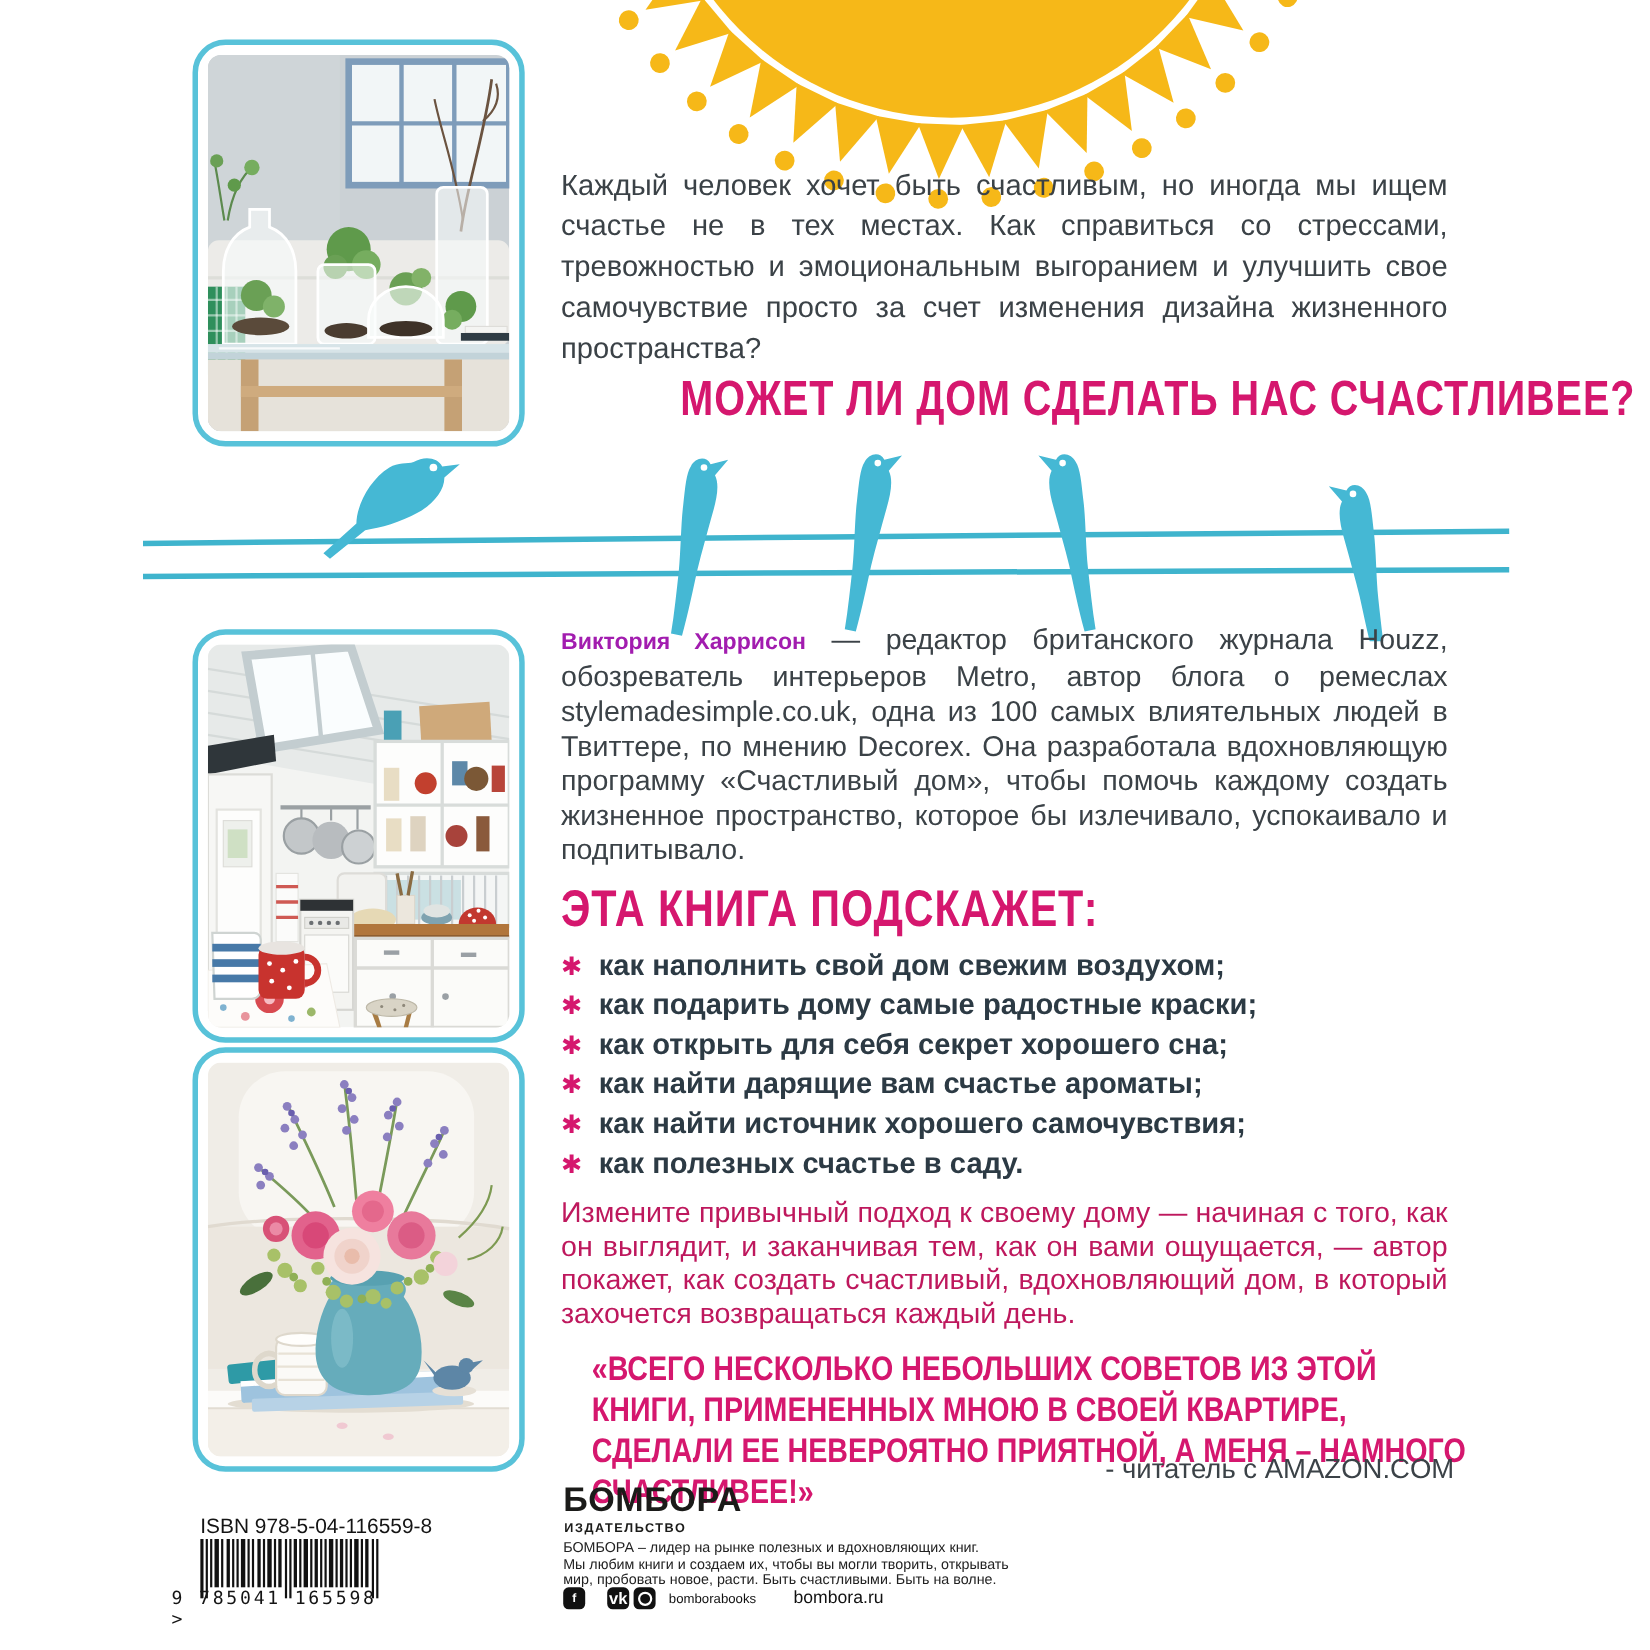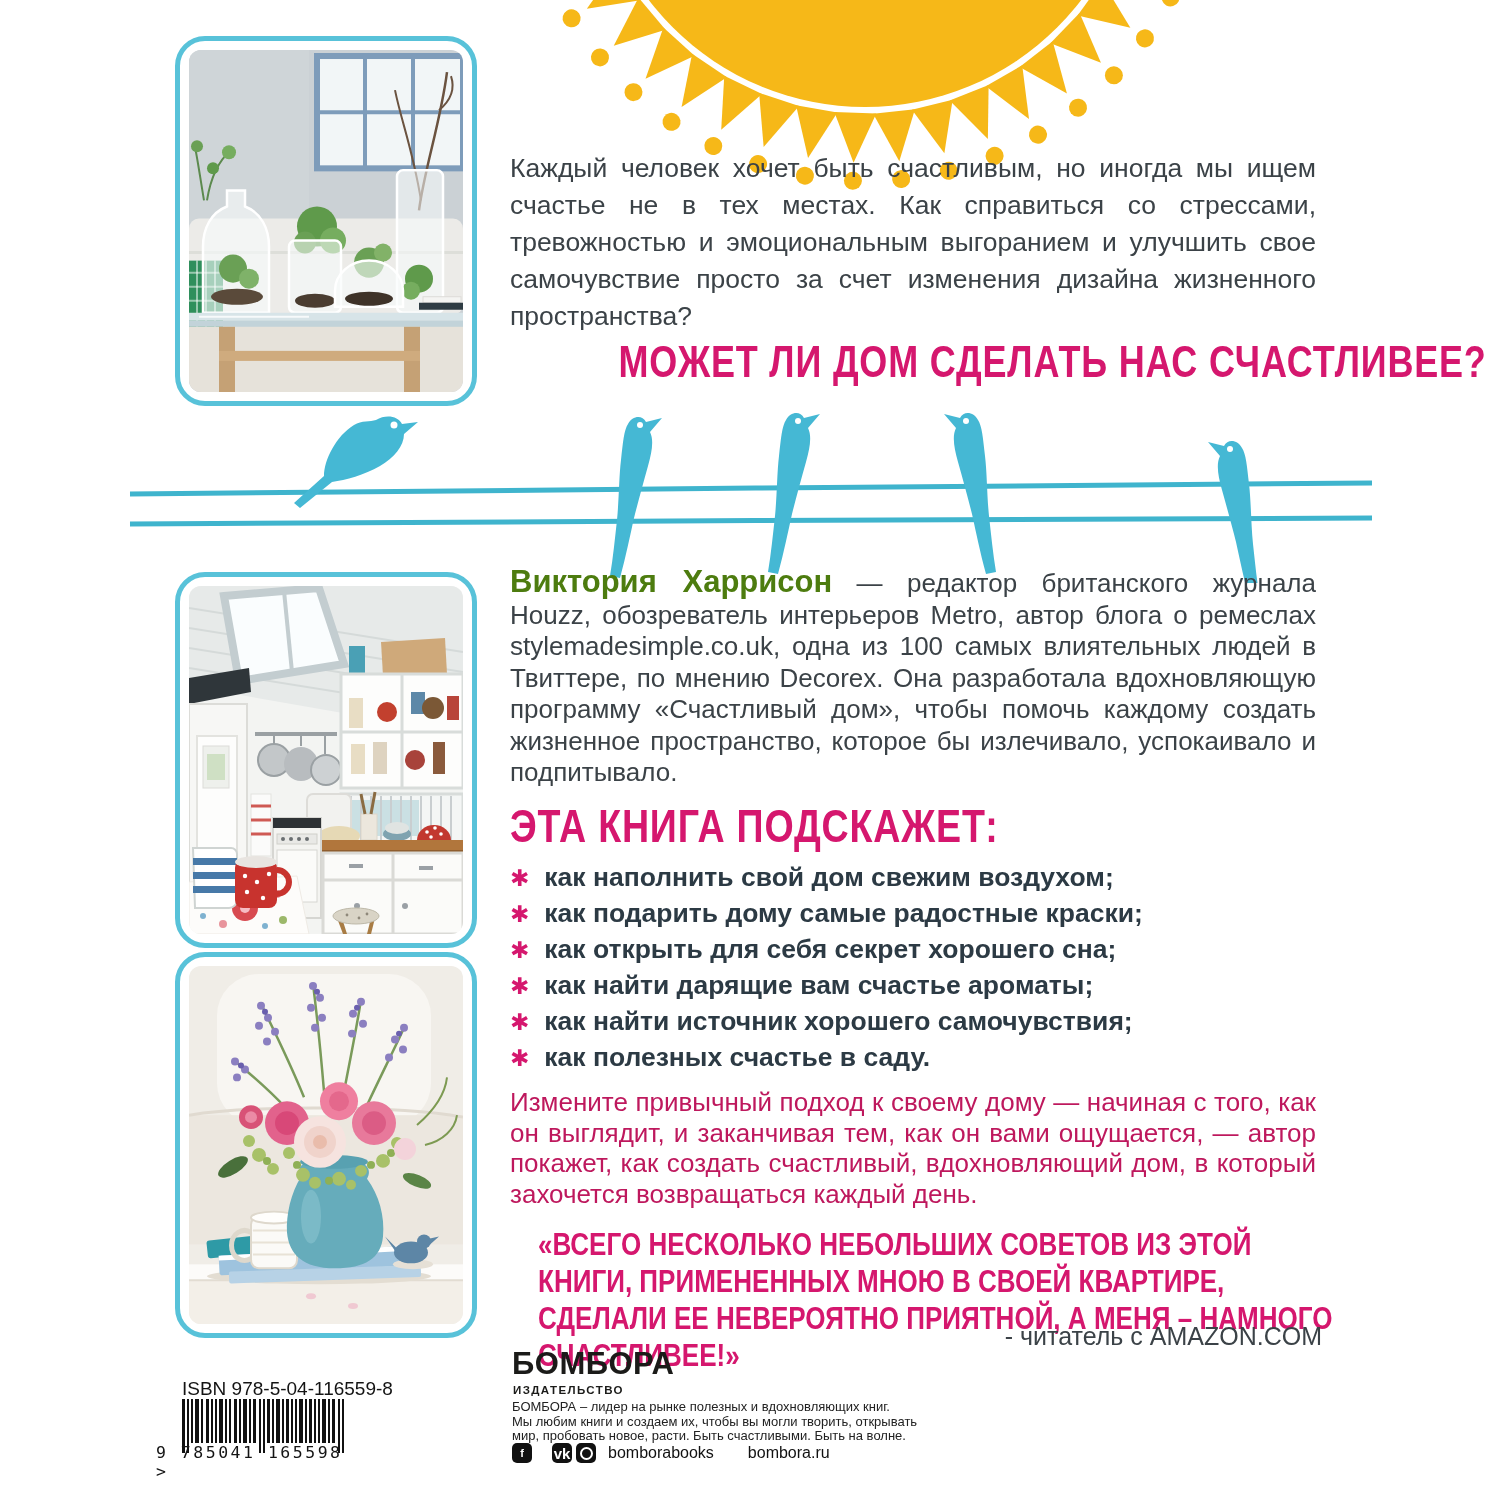--- a/index.html
+++ b/index.html
@@ -20,21 +20,21 @@
 
   
   .intro{position:absolute;left:510px;top:150px;width:806px;font-size:26.5px;line-height:37px;
          text-align:justify;color:#3b4247;}
   .headline{position:absolute;left:510px;top:336px;width:806px;text-align:center;}
   .headline span{display:inline-block;transform:scaleX(.8);transform-origin:center;
                  font-size:45px;font-weight:700;letter-spacing:1px;color:#d5176e;white-space:nowrap;}
 
   .author{position:absolute;left:510px;top:566px;width:806px;font-size:26px;line-height:31.5px;
           text-align:justify;color:#3b4247;}
-  .author-name{font-size:31px;font-weight:700;color:#4d7c0f;}
+  .author-name{font-size:21px;font-weight:700;color:#a21caf;}
 
   .list-title{position:absolute;left:510px;top:798px;}
   .list-title span{display:inline-block;transform:scaleX(.8);transform-origin:left center;
                    font-size:47px;font-weight:700;letter-spacing:1px;color:#d5176e;white-space:nowrap;}
 
   .features{position:absolute;left:510px;top:864px;width:806px;list-style:none;margin:0;padding:0;}
   .features li{display:flex;gap:15px;align-items:baseline;margin-bottom:9px;
                font-size:26.5px;line-height:26px;font-weight:700;color:#2c3a44;}
   .star{color:#d5176e;font-size:23px;flex:0 0 auto;}
 
@@ -56,21 +56,21 @@
   .pub-name{position:absolute;left:512px;top:1346px;font-size:31px;font-weight:900;
             letter-spacing:.5px;color:#1b1b19;}
   .pub-sub{position:absolute;left:513px;top:1384px;font-size:11.5px;font-weight:700;
            letter-spacing:1.4px;color:#1b1b19;}
   .pub-desc{position:absolute;left:512px;top:1400px;font-size:13px;line-height:14.5px;color:#222;}
   .social-row{position:absolute;left:512px;top:1442px;display:flex;align-items:center;height:22px;}
   .sicon{width:20px;height:20px;border-radius:5px;background:#111;color:#fff;display:flex;
          align-items:center;justify-content:center;font-size:11px;font-weight:700;margin-right:4px;}
   .sicon.insta{position:relative;}
   .sicon.insta::before{content:"";width:9px;height:9px;border:2px solid #fff;border-radius:50%;display:block;}
-  .handle{font-size:16px;color:#111;margin-left:8px;}
+  .handle{font-size:12px;color:#111;margin-left:8px;}
   .site{font-size:16px;color:#111;margin-left:34px;}
 </style>
 </head>
 <body>
 
 <div class="page">
 
   <svg class="sun" viewBox="0 0 1500 210" aria-hidden="true">
     <g fill="#f6b818">
       <circle cx="865" cy="-165" r="272"></circle>

